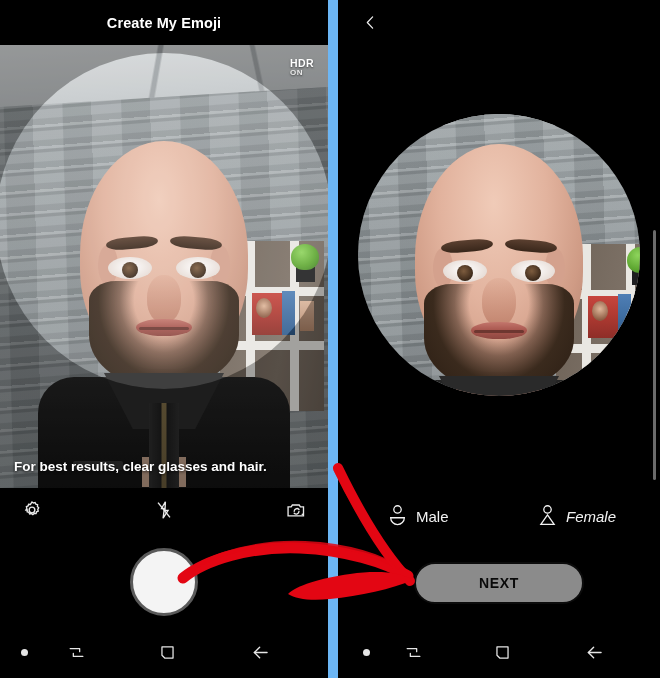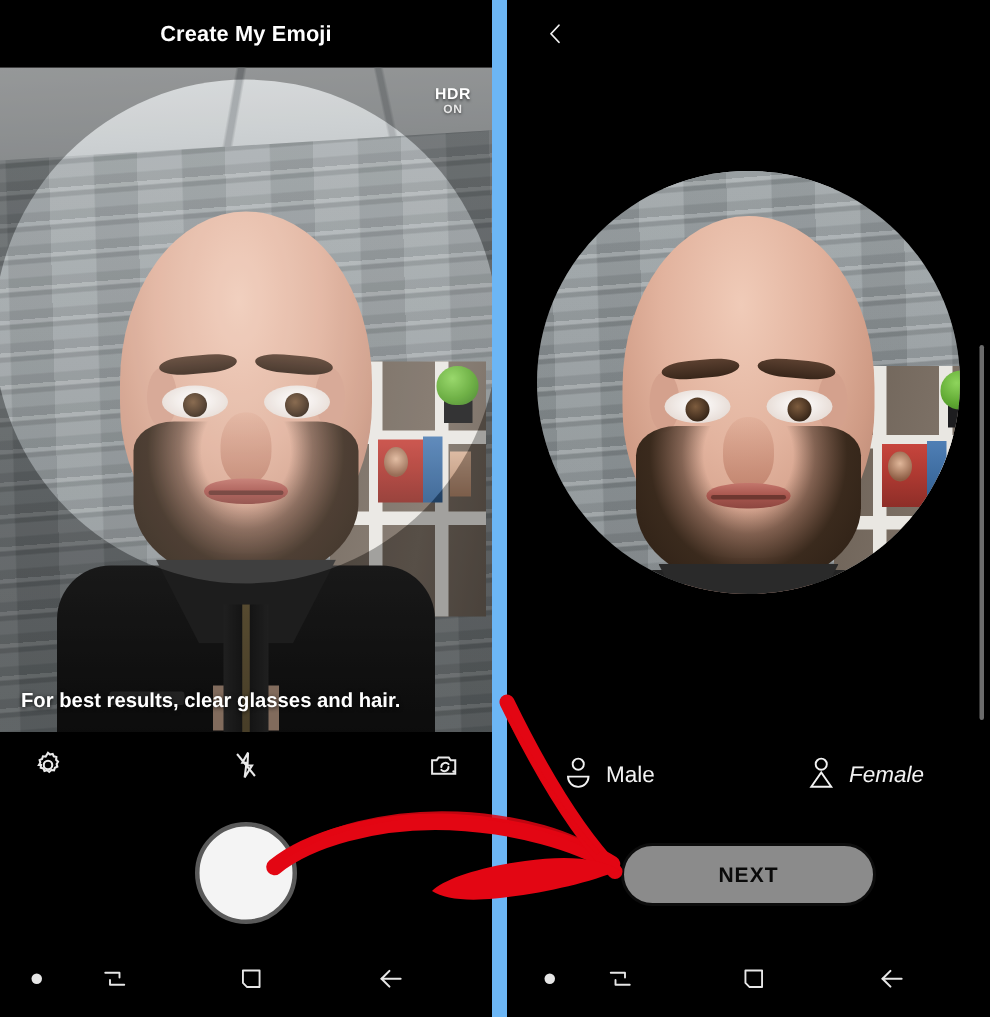--- a/index.html
+++ b/index.html
@@ -123,21 +123,21 @@
     box-shadow:0 0 0 2000px rgba(0,0,0,.30);
     pointer-events:none;
   }
   .guide-glow{
     position:absolute;left:50%;top:176px;transform:translate(-50%,-50%);
     width:336px;height:336px;border-radius:50%;
     background:rgba(255,255,255,.10);
     pointer-events:none;
   }
 
-  .hdr{position:absolute;right:14px;top:13px;text-align:center;line-height:1.05;pointer-events:none;}
+  .hdr{position:absolute;right:14px;top:13px;text-align:left;line-height:1.05;pointer-events:none;}
   .hdr .h1{color:#fff;font-size:10.5px;font-weight:bold;letter-spacing:.4px;
            text-shadow:0 1px 2px rgba(0,0,0,.55);}
   .hdr .h2{color:#e8e8e8;font-size:8px;font-weight:bold;letter-spacing:.6px;
            text-shadow:0 1px 2px rgba(0,0,0,.55);}
 
   .tips{position:absolute;left:0;right:0;bottom:14px;padding:0 14px;}
   .tip-main{color:#fff;font-size:13.5px;font-weight:bold;text-shadow:0 1px 3px rgba(0,0,0,.8);}
   .tip-sub{color:#f2f2f2;font-size:12.3px;margin-top:3px;text-shadow:0 1px 3px rgba(0,0,0,.8);}
 
   
@@ -152,21 +152,21 @@
     border:3px solid #5a5a5a;box-sizing:border-box;}
 
   
   .r-header{position:absolute;left:0;top:0;width:322px;height:45px;display:flex;align-items:center;padding-left:16px;}
   .r-photo-wrap{position:absolute;left:50%;top:255px;transform:translate(-50%,-50%);
     width:282px;height:282px;border-radius:50%;overflow:hidden;background:#1a1a1a;}
   .r-photo-inner{position:absolute;left:-24px;top:-66px;width:330px;height:443px;}
 
   .gender-row{position:absolute;left:0;top:497px;width:322px;height:38px;}
   .gender{position:absolute;top:0;height:38px;display:flex;align-items:center;gap:9px;cursor:pointer;}
-  .gender.male{left:38px;}
+  .gender.male{left:50px;}
   .gender.female{left:200px;font-style:italic;}
   .gender span{color:#f2f2f2;font-size:15px;}
 
   .next-btn{
     position:absolute;left:50%;top:562px;transform:translateX(-50%);
     width:170px;height:42px;border-radius:21px;background:#8b8b8b;
     border:2px solid #0c0c0c;box-sizing:border-box;
     display:flex;align-items:center;justify-content:center;
     color:#0a0a0a;font-size:14px;font-weight:bold;letter-spacing:.7px;
   }

